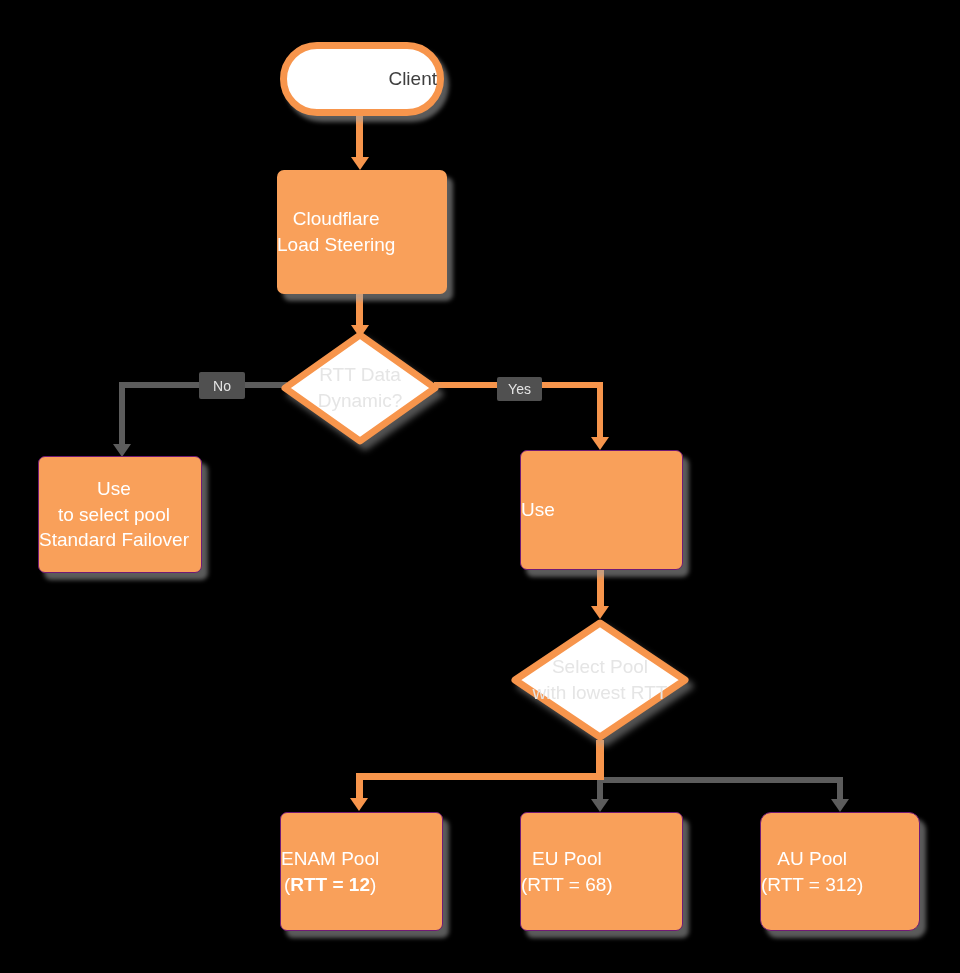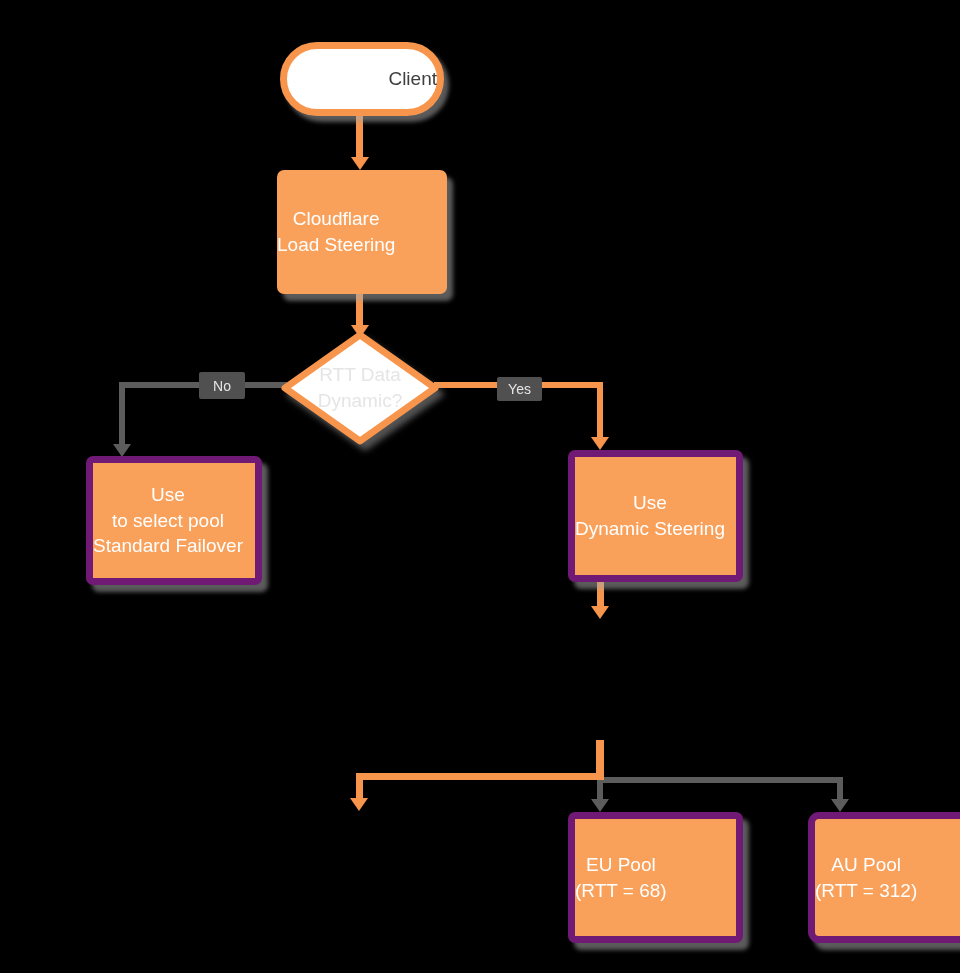--- a/index.html
+++ b/index.html
@@ -3,21 +3,21 @@
 <meta charset="utf-8">
 <style>
   html,body{margin:0;padding:0;background:#000;}
   #stage{position:relative;width:960px;height:973px;background:#000;overflow:hidden;
          font-family:"Liberation Sans", sans-serif;}
   
   .rect-node{position:absolute;background:#F9A05A;border-radius:7px;
              display:flex;align-items:center;justify-content:flex-start;text-align:center;
              color:#fff;font-size:19px;line-height:1.35;
              box-shadow:6px 7px 4px rgba(165,165,165,0.55);}
-  .rect-node.white-edge{border:7px solid #701a75;margin-left:48px;}
+  .rect-node.white-edge{border:1px solid #701a75;}
   .stadium{position:absolute;background:#fff;border:7px solid #F7954C;border-radius:44px;
            display:flex;align-items:center;justify-content:flex-end;
            color:#3F3F3F;font-size:19px;
            box-shadow:5px 6px 4px rgba(165,165,165,0.55);}
   .diamond-wrap{position:absolute;}
   .diamond-wrap svg{display:block;filter:drop-shadow(5px 6px 3px rgba(165,165,165,0.5));}
   .diamond-label{position:absolute;inset:0;display:flex;align-items:center;justify-content:center;
                  text-align:center;color:#e5e5e5;font-size:19px;line-height:1.35;}
   
   .seg{position:absolute;}
@@ -97,25 +97,41 @@
     <div>
       <div>Use</div>
       <div>to select pool</div>
       <div>Standard Failover</div>
     </div>
   </div>
 
   <div class="rect-node white-edge" style="left:520px;top:450px;width:161px;height:118px;">
     <div>
       <div>Use</div>
-      <div>Dynamic Steering</div>
     </div>
   </div>
 
+  <div class="diamond-wrap" style="left:510px;top:618px;width:180px;height:124px;">
+    <svg width="180" height="124" viewBox="0 0 180 124">
+      <polygon points="90,5 175,62 90,119 5,62" fill="#FFFFFF" stroke="#F7954C" stroke-width="7" stroke-linejoin="round"></polygon>
+    </svg>
+    <div class="diamond-label">
+      <div>
+        <div>Select Pool</div>
+        <div>with lowest RTT</div>
+      </div>
+    </div>
+  </div>
 
+  <div class="rect-node white-edge" style="left:280px;top:812px;width:161px;height:117px;">
+    <div>
+      <div>ENAM Pool</div>
+      <div><span>(</span><span class="b">RTT = 12</span><span>)</span></div>
+    </div>
+  </div>
 
   <div class="rect-node white-edge" style="left:520px;top:812px;width:161px;height:117px;">
     <div>
       <div>EU Pool</div>
       <div>(RTT = 68)</div>
     </div>
   </div>
 
   <div class="rect-node white-edge" style="left:760px;top:812px;width:158px;height:117px;border-radius:11px;">
     <div>

